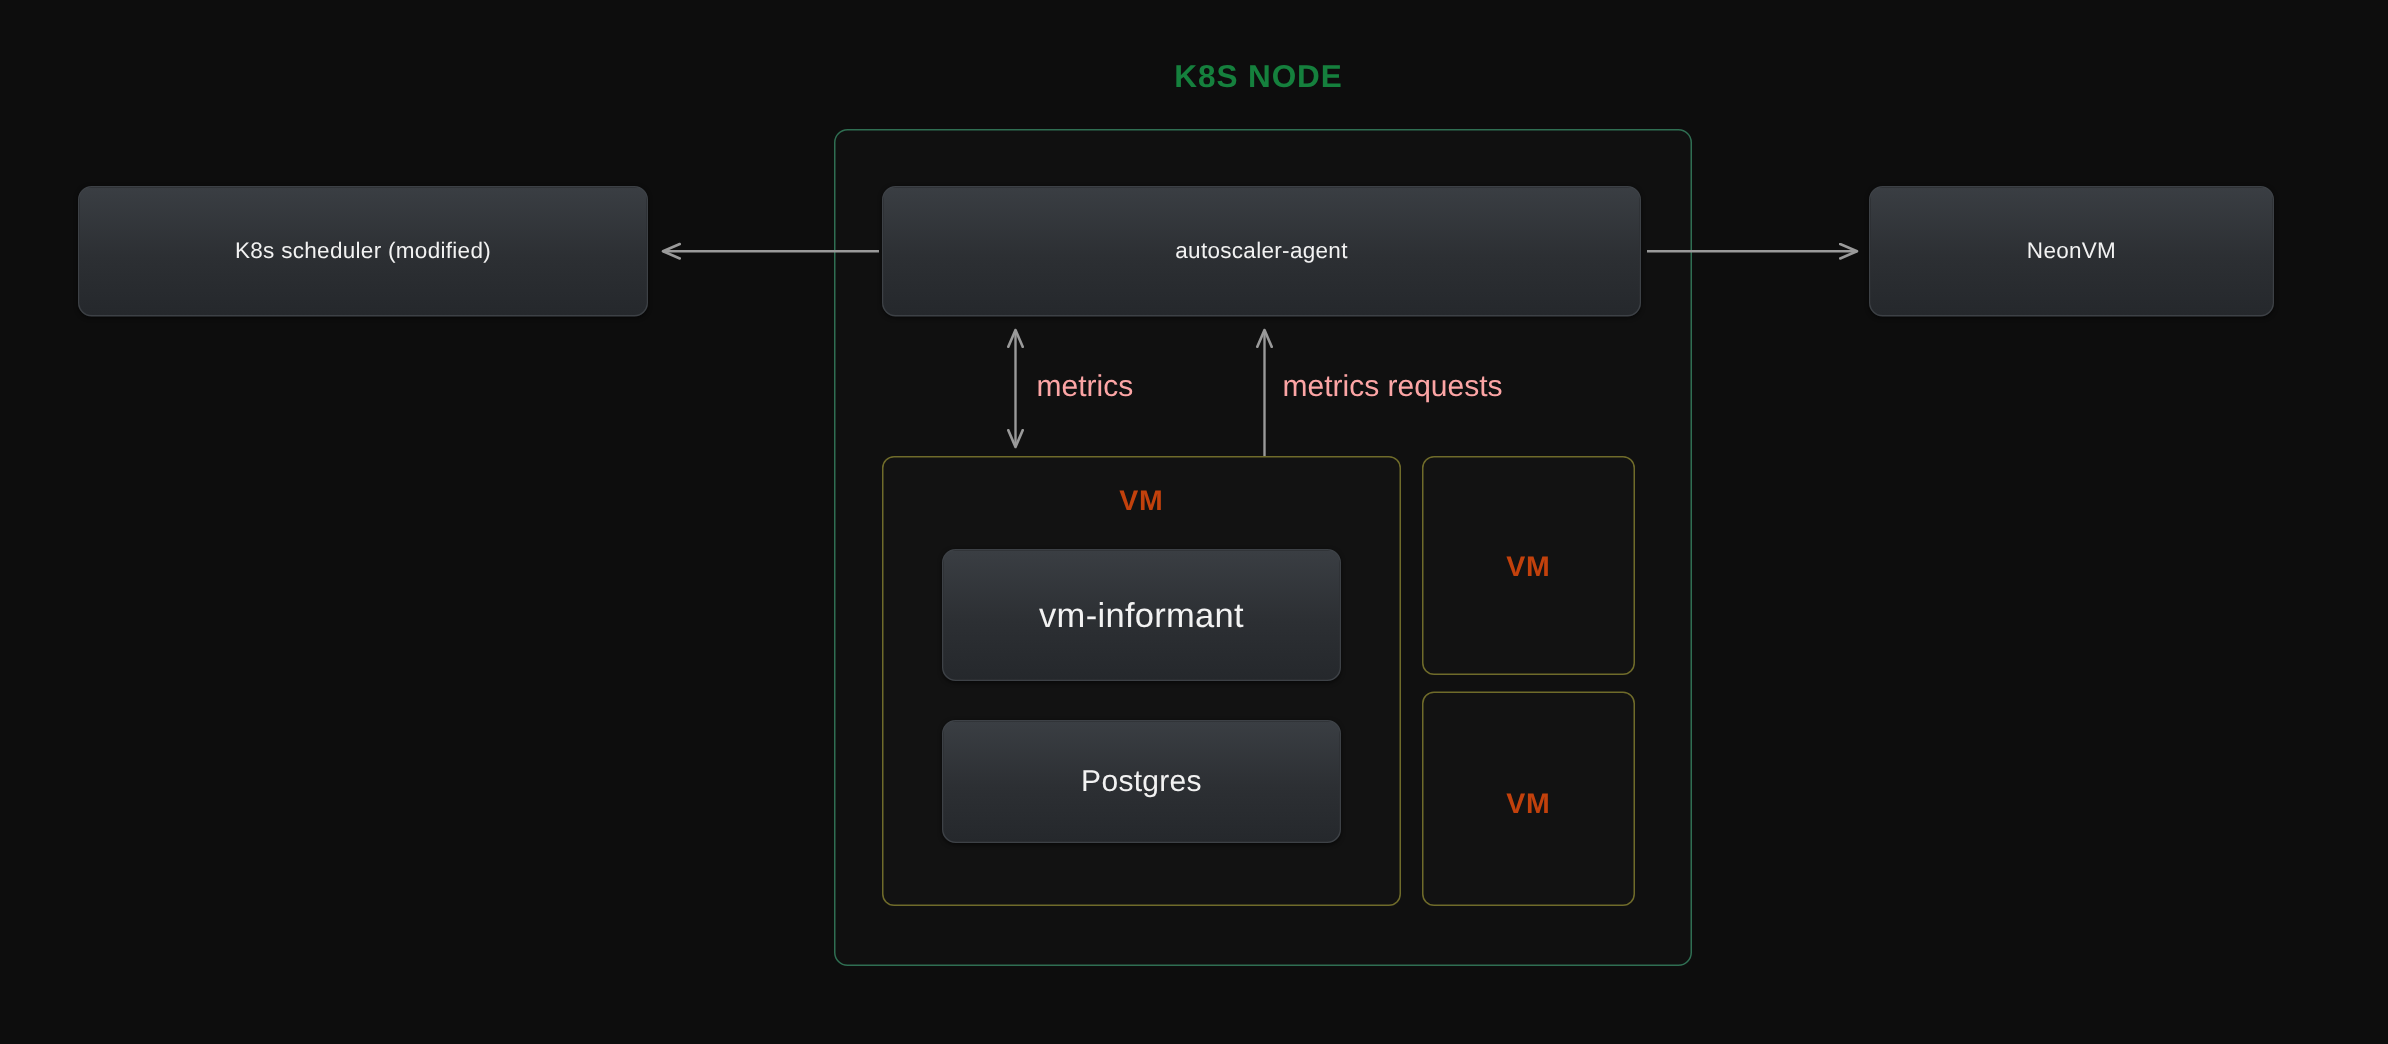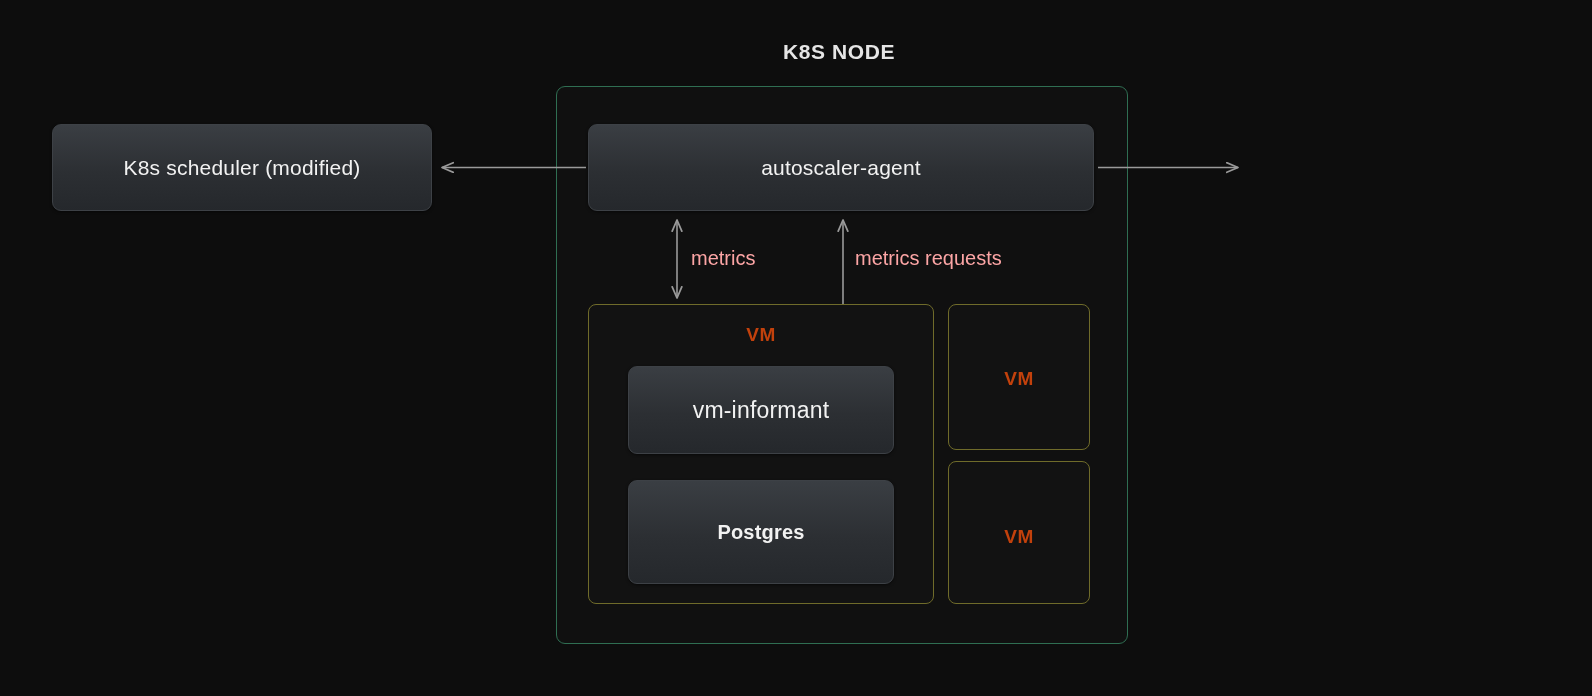--- a/index.html
+++ b/index.html
@@ -24,21 +24,21 @@
   
   .node-title {
     position: absolute;
     left: 556px;
     top: 40px;
     width: 566px;
     text-align: center;
     font-size: 21px;
     font-weight: bold;
     letter-spacing: 0.6px;
-    color: #e5e5e5;
+    color: #15803d;
     white-space: nowrap;
   }
 
   
   .node-box {
     position: absolute;
     left: 556px;
     top: 86px;
     width: 572px;
     height: 558px;
@@ -52,31 +52,31 @@
   .card {
     position: absolute;
     box-sizing: border-box;
     border-radius: 9px;
     border: 1px solid #3d4146;
     background: linear-gradient(180deg, #3a3e43 0%, #2c2f33 55%, #25282c 100%);
     display: flex;
     align-items: center;
     justify-content: center;
     color: #f2f2f2;
-    font-size: 21px;
+    font-size: 15px;
     letter-spacing: 0.2px;
     box-shadow: 0 1px 3px rgba(0,0,0,0.55);
   }
 
   .card-scheduler { left: 52px;  top: 124px; width: 380px; height: 87px; }
   .card-agent     { left: 588px; top: 124px; width: 506px; height: 87px; }
   .card-neonvm    { left: 1246px; top: 124px; width: 270px; height: 87px; }
 
   .card-informant { left: 628px; top: 366px; width: 266px; height: 88px; font-size: 23px; }
-  .card-postgres  { left: 628px; top: 480px; width: 266px; height: 104px; font-size: 20px; font-weight: bold; }
+  .card-postgres  { left: 628px; top: 480px; width: 266px; height: 82px; font-size: 20px; }
 
   
   .vm-box {
     position: absolute;
     box-sizing: border-box;
     border: 1.3px solid #6f6b2a;
     border-radius: 8px;
     background: #121212;
   }
   .vm-main  { left: 588px; top: 304px; width: 346px; height: 300px; }
@@ -151,18 +151,19 @@
   <div class="vm-box vm-small-1"></div>
   <div class="vm-label vm-label-s1">VM</div>
 
   <div class="vm-box vm-small-2"></div>
   <div class="vm-label vm-label-s2">VM</div>
 
   <div class="card card-scheduler">K8s scheduler (modified)</div>
 
   <div class="card card-agent">autoscaler-agent</div>
 
+  <div class="card card-neonvm">NeonVM</div>
 
   <div class="card card-informant">vm-informant</div>
 
   <div class="card card-postgres">Postgres</div>
 
 </div>
 
 </body></html>

